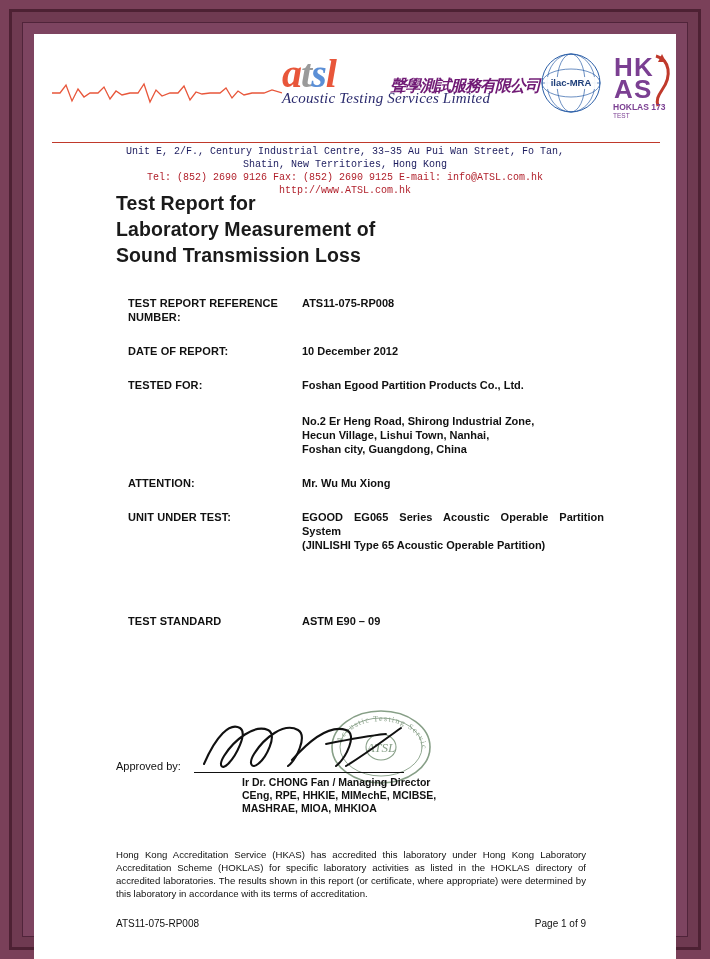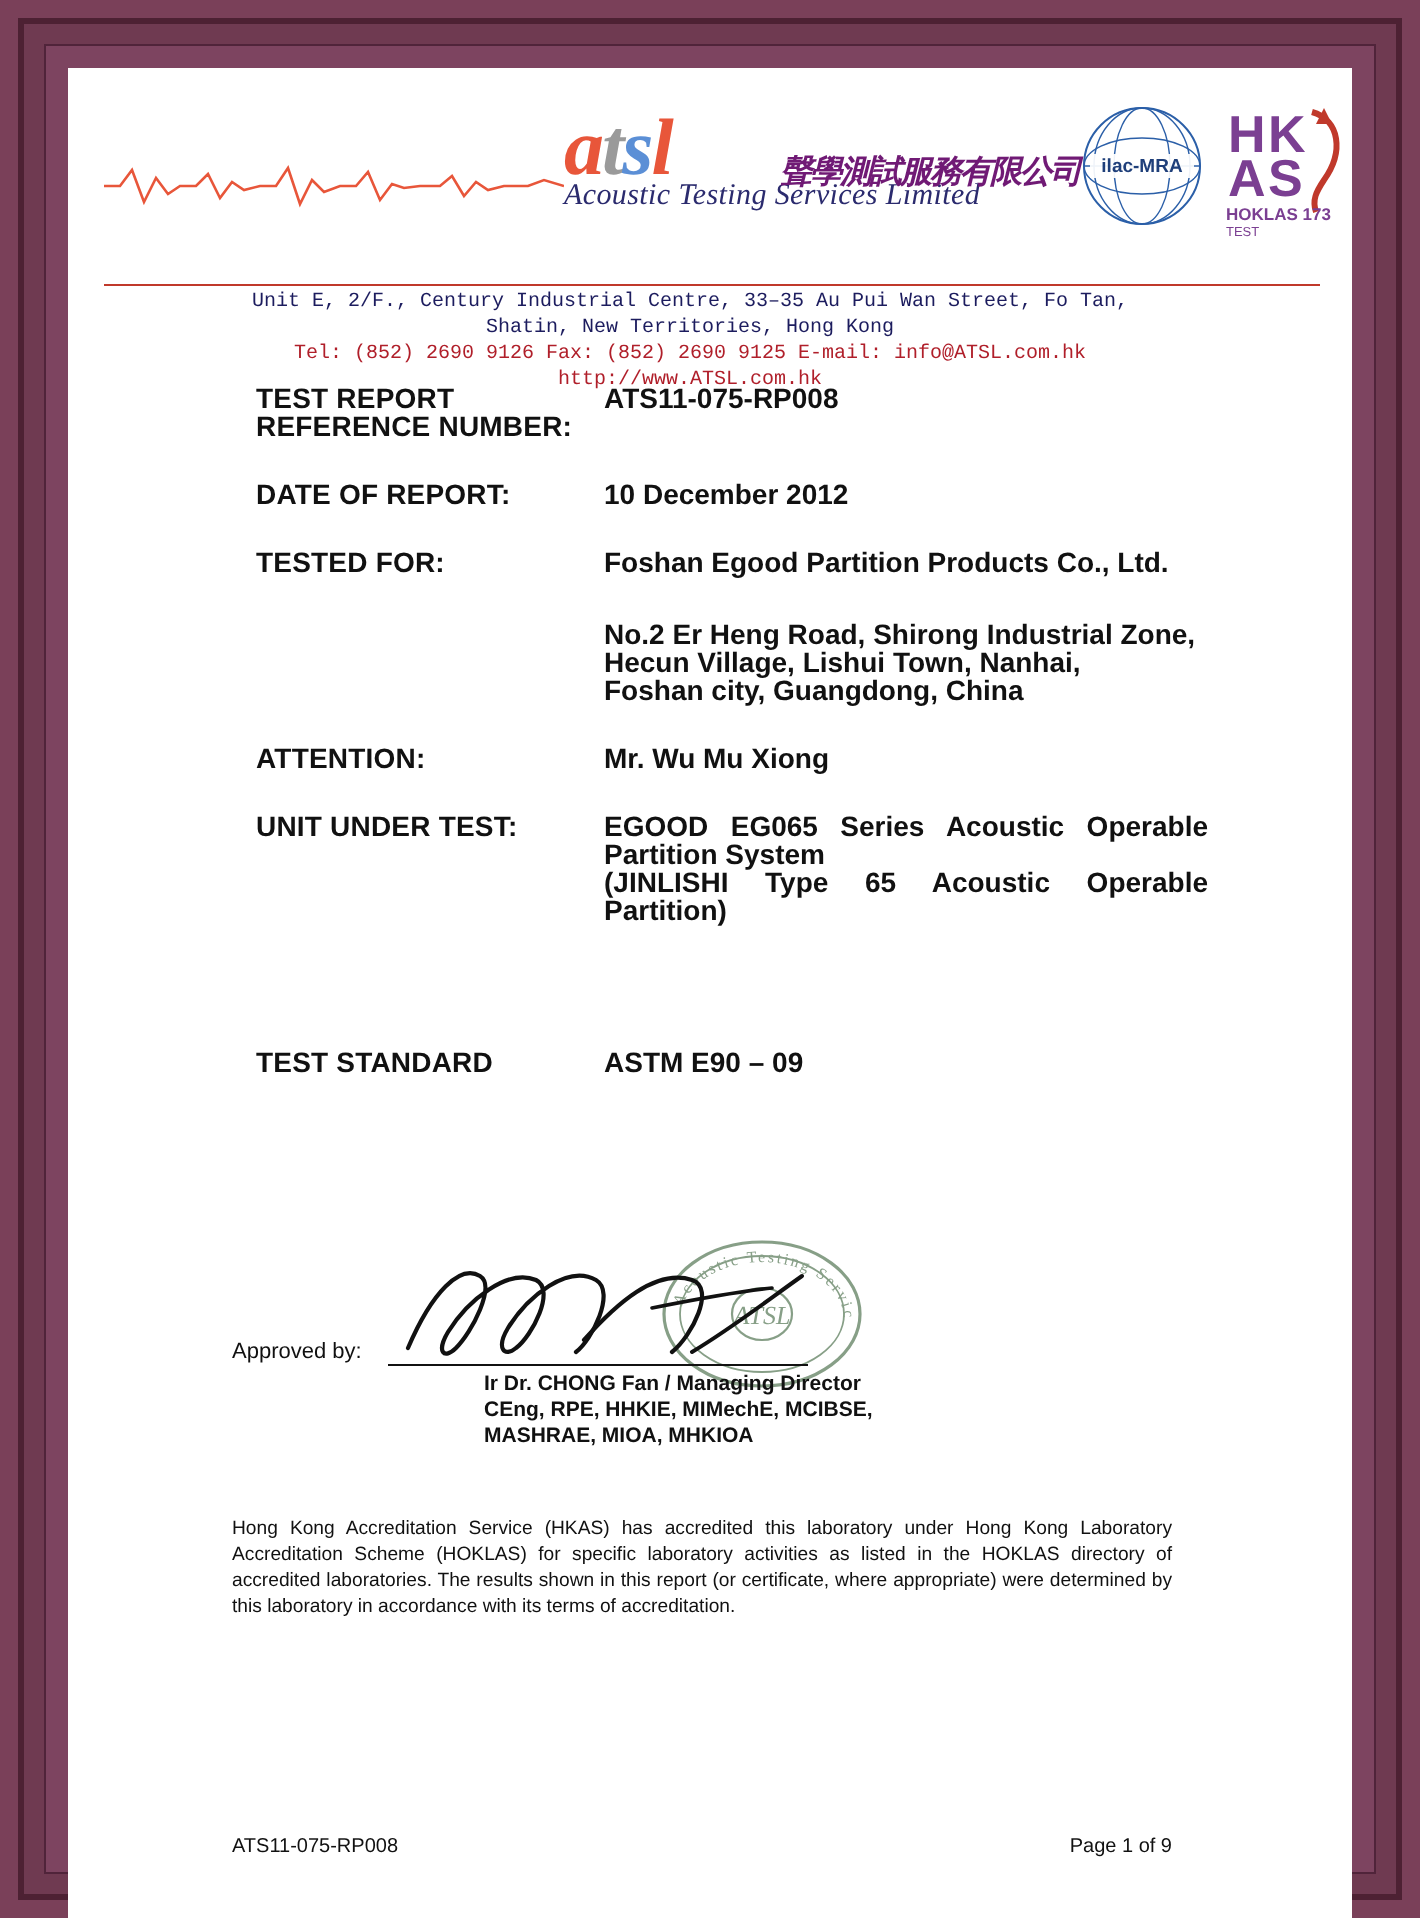--- a/index.html
+++ b/index.html
@@ -146,21 +146,21 @@
     font-weight: bold;
     color: #1a1a1a;
     line-height: 26px;
     letter-spacing: 0.1px;
   }
 
   
   .fields {
     margin: 26px 0 0 92px;
     width: 480px;
-    font-size: 14px;
+    font-size: 11px;
     color: #111;
   }
   .fields td {
     vertical-align: top;
     padding: 0 0 16px 0;
     line-height: 14px;
   }
   .fld-label {
     width: 172px;
     font-weight: bold;
@@ -291,20 +291,25 @@
       </div>
 
       <div class="lh-address">
         <div>Unit E, 2/F., Century Industrial Centre, 33–35 Au Pui Wan Street, Fo Tan, Shatin, New Territories, Hong Kong</div>
         <div class="lh-contact">Tel: (852) 2690 9126      Fax: (852) 2690 9125      E-mail: info@ATSL.com.hk      http://www.ATSL.com.hk</div>
       </div>
 
       <div class="lh-rule"></div>
     </div>
 
+    <div class="doc-title">
+      <div>Test Report for</div>
+      <div>Laboratory Measurement of</div>
+      <div>Sound Transmission Loss</div>
+    </div>
 
     <table class="fields">
       <tbody>
           <tr class="tight">
         <td class="fld-label">TEST REPORT REFERENCE NUMBER:</td>
         <td class="fld-value">ATS11-075-RP008</td>
       </tr>
       <tr style="height:12px">
             <td colspan="2" style="padding:0"></td>
           </tr>

